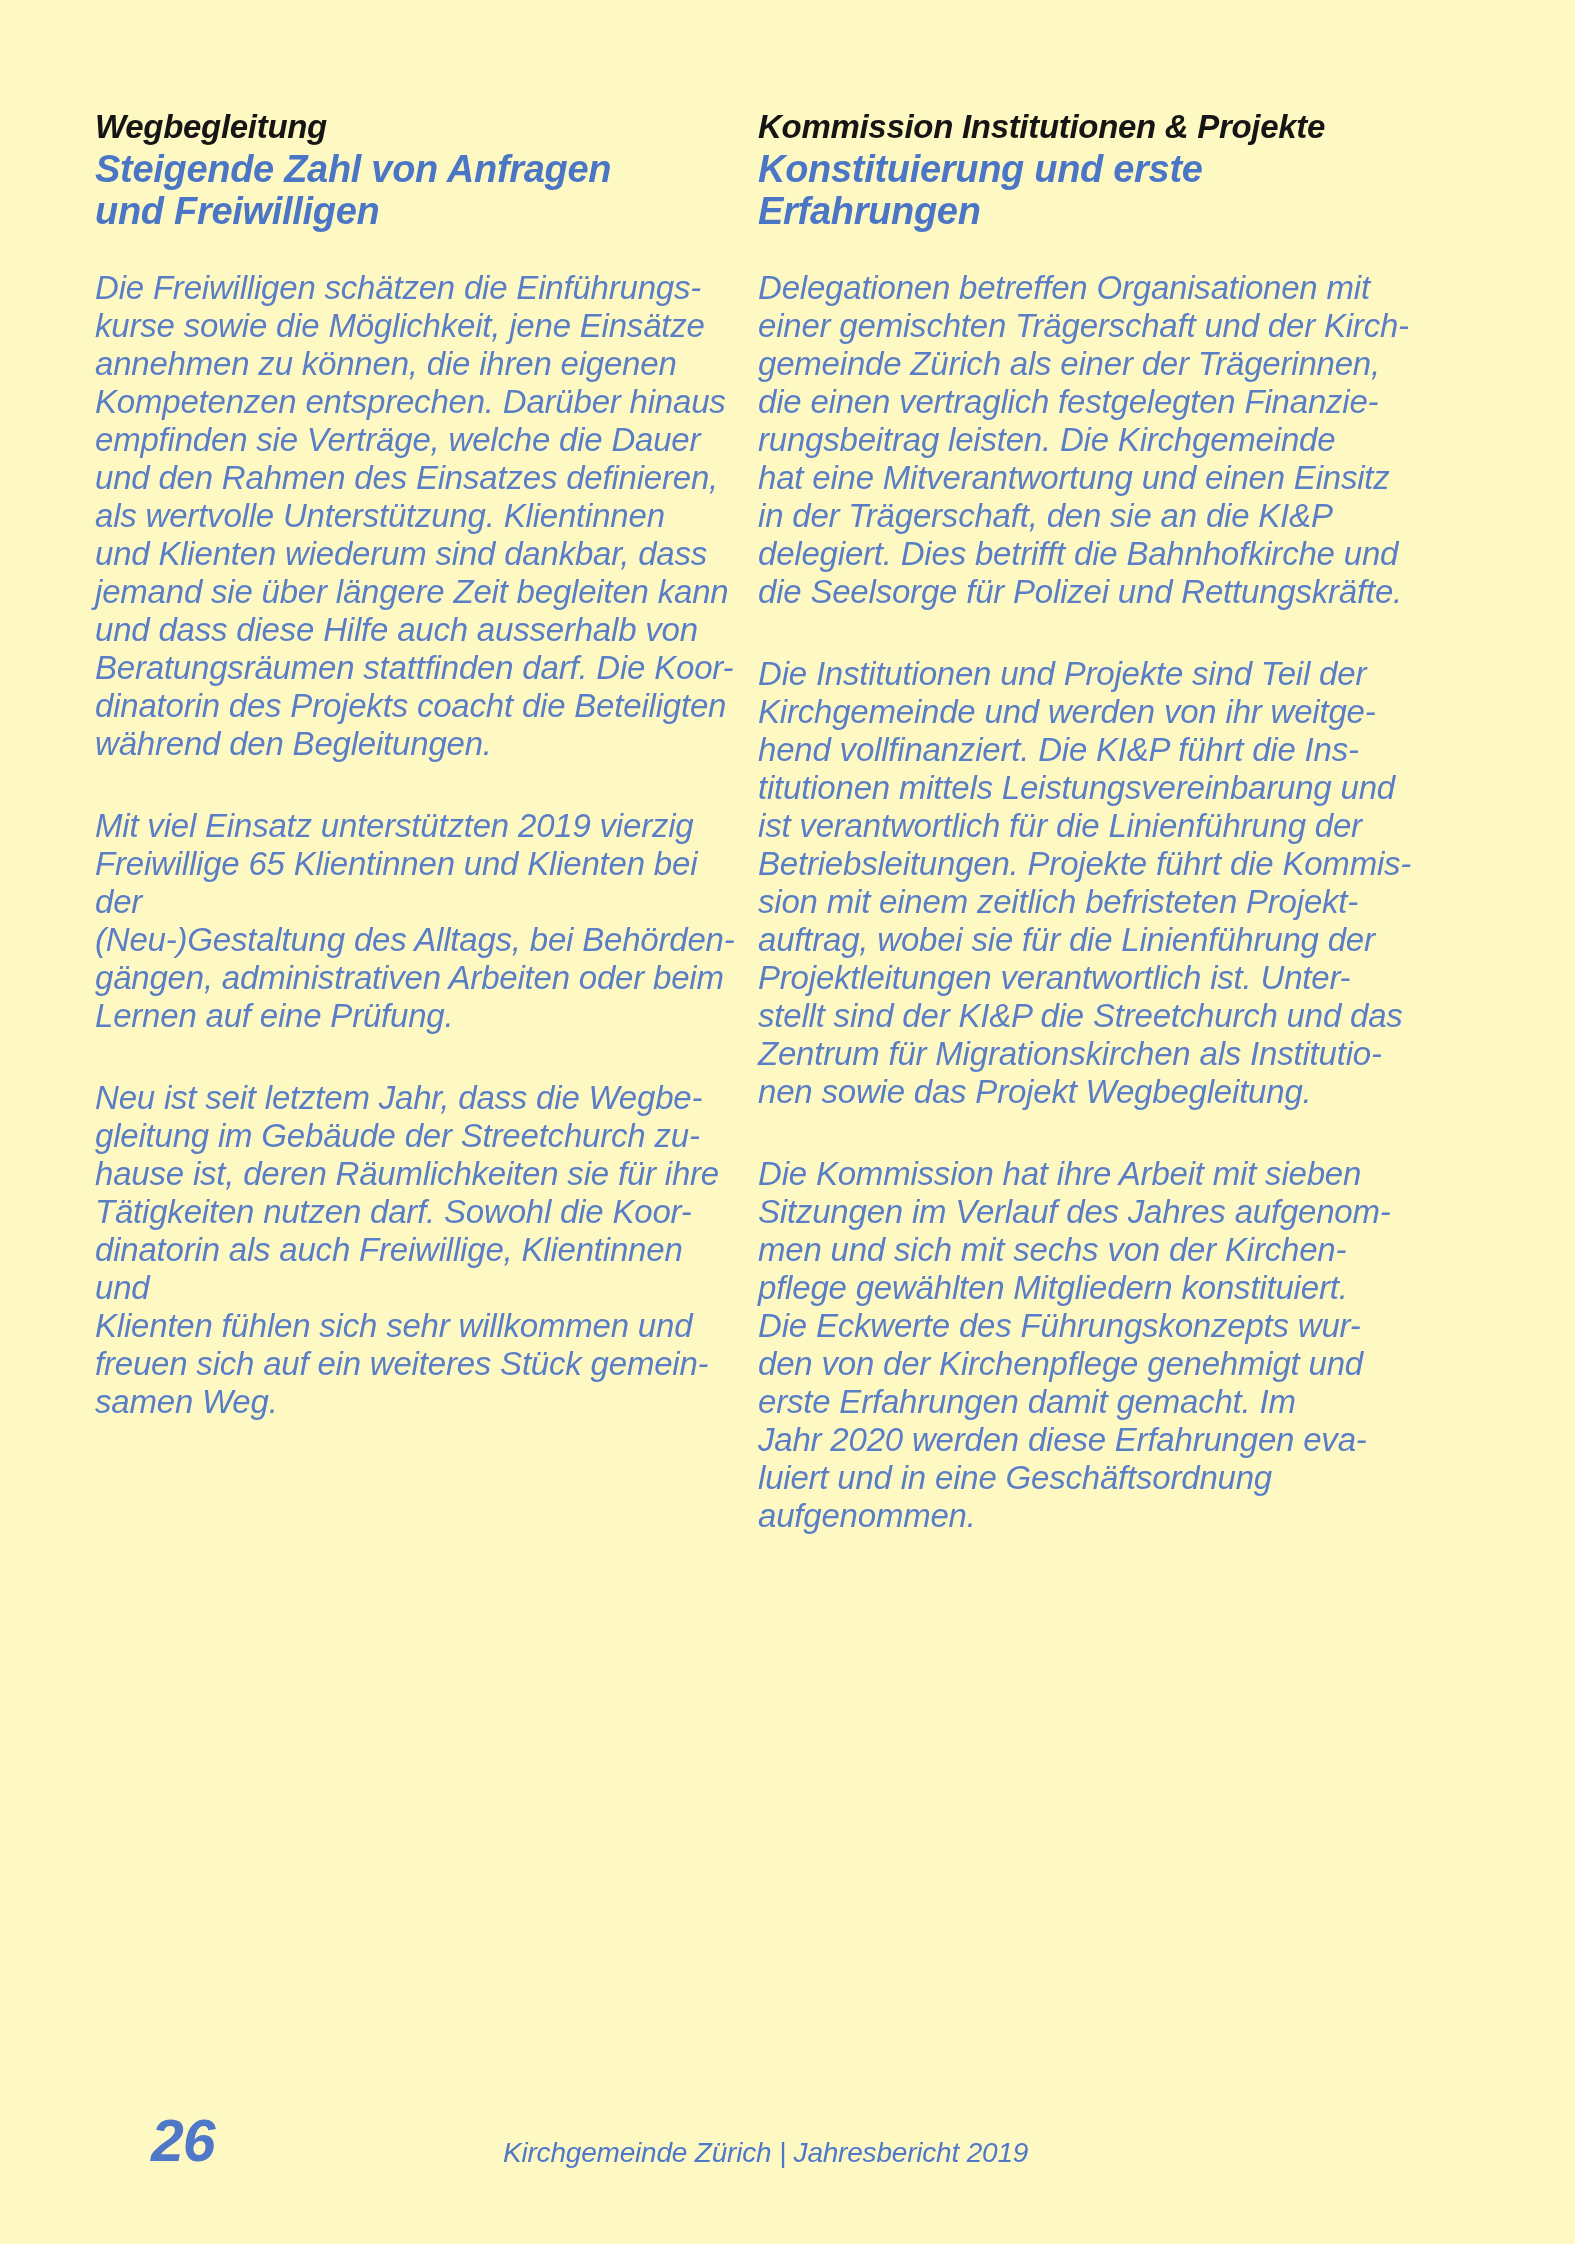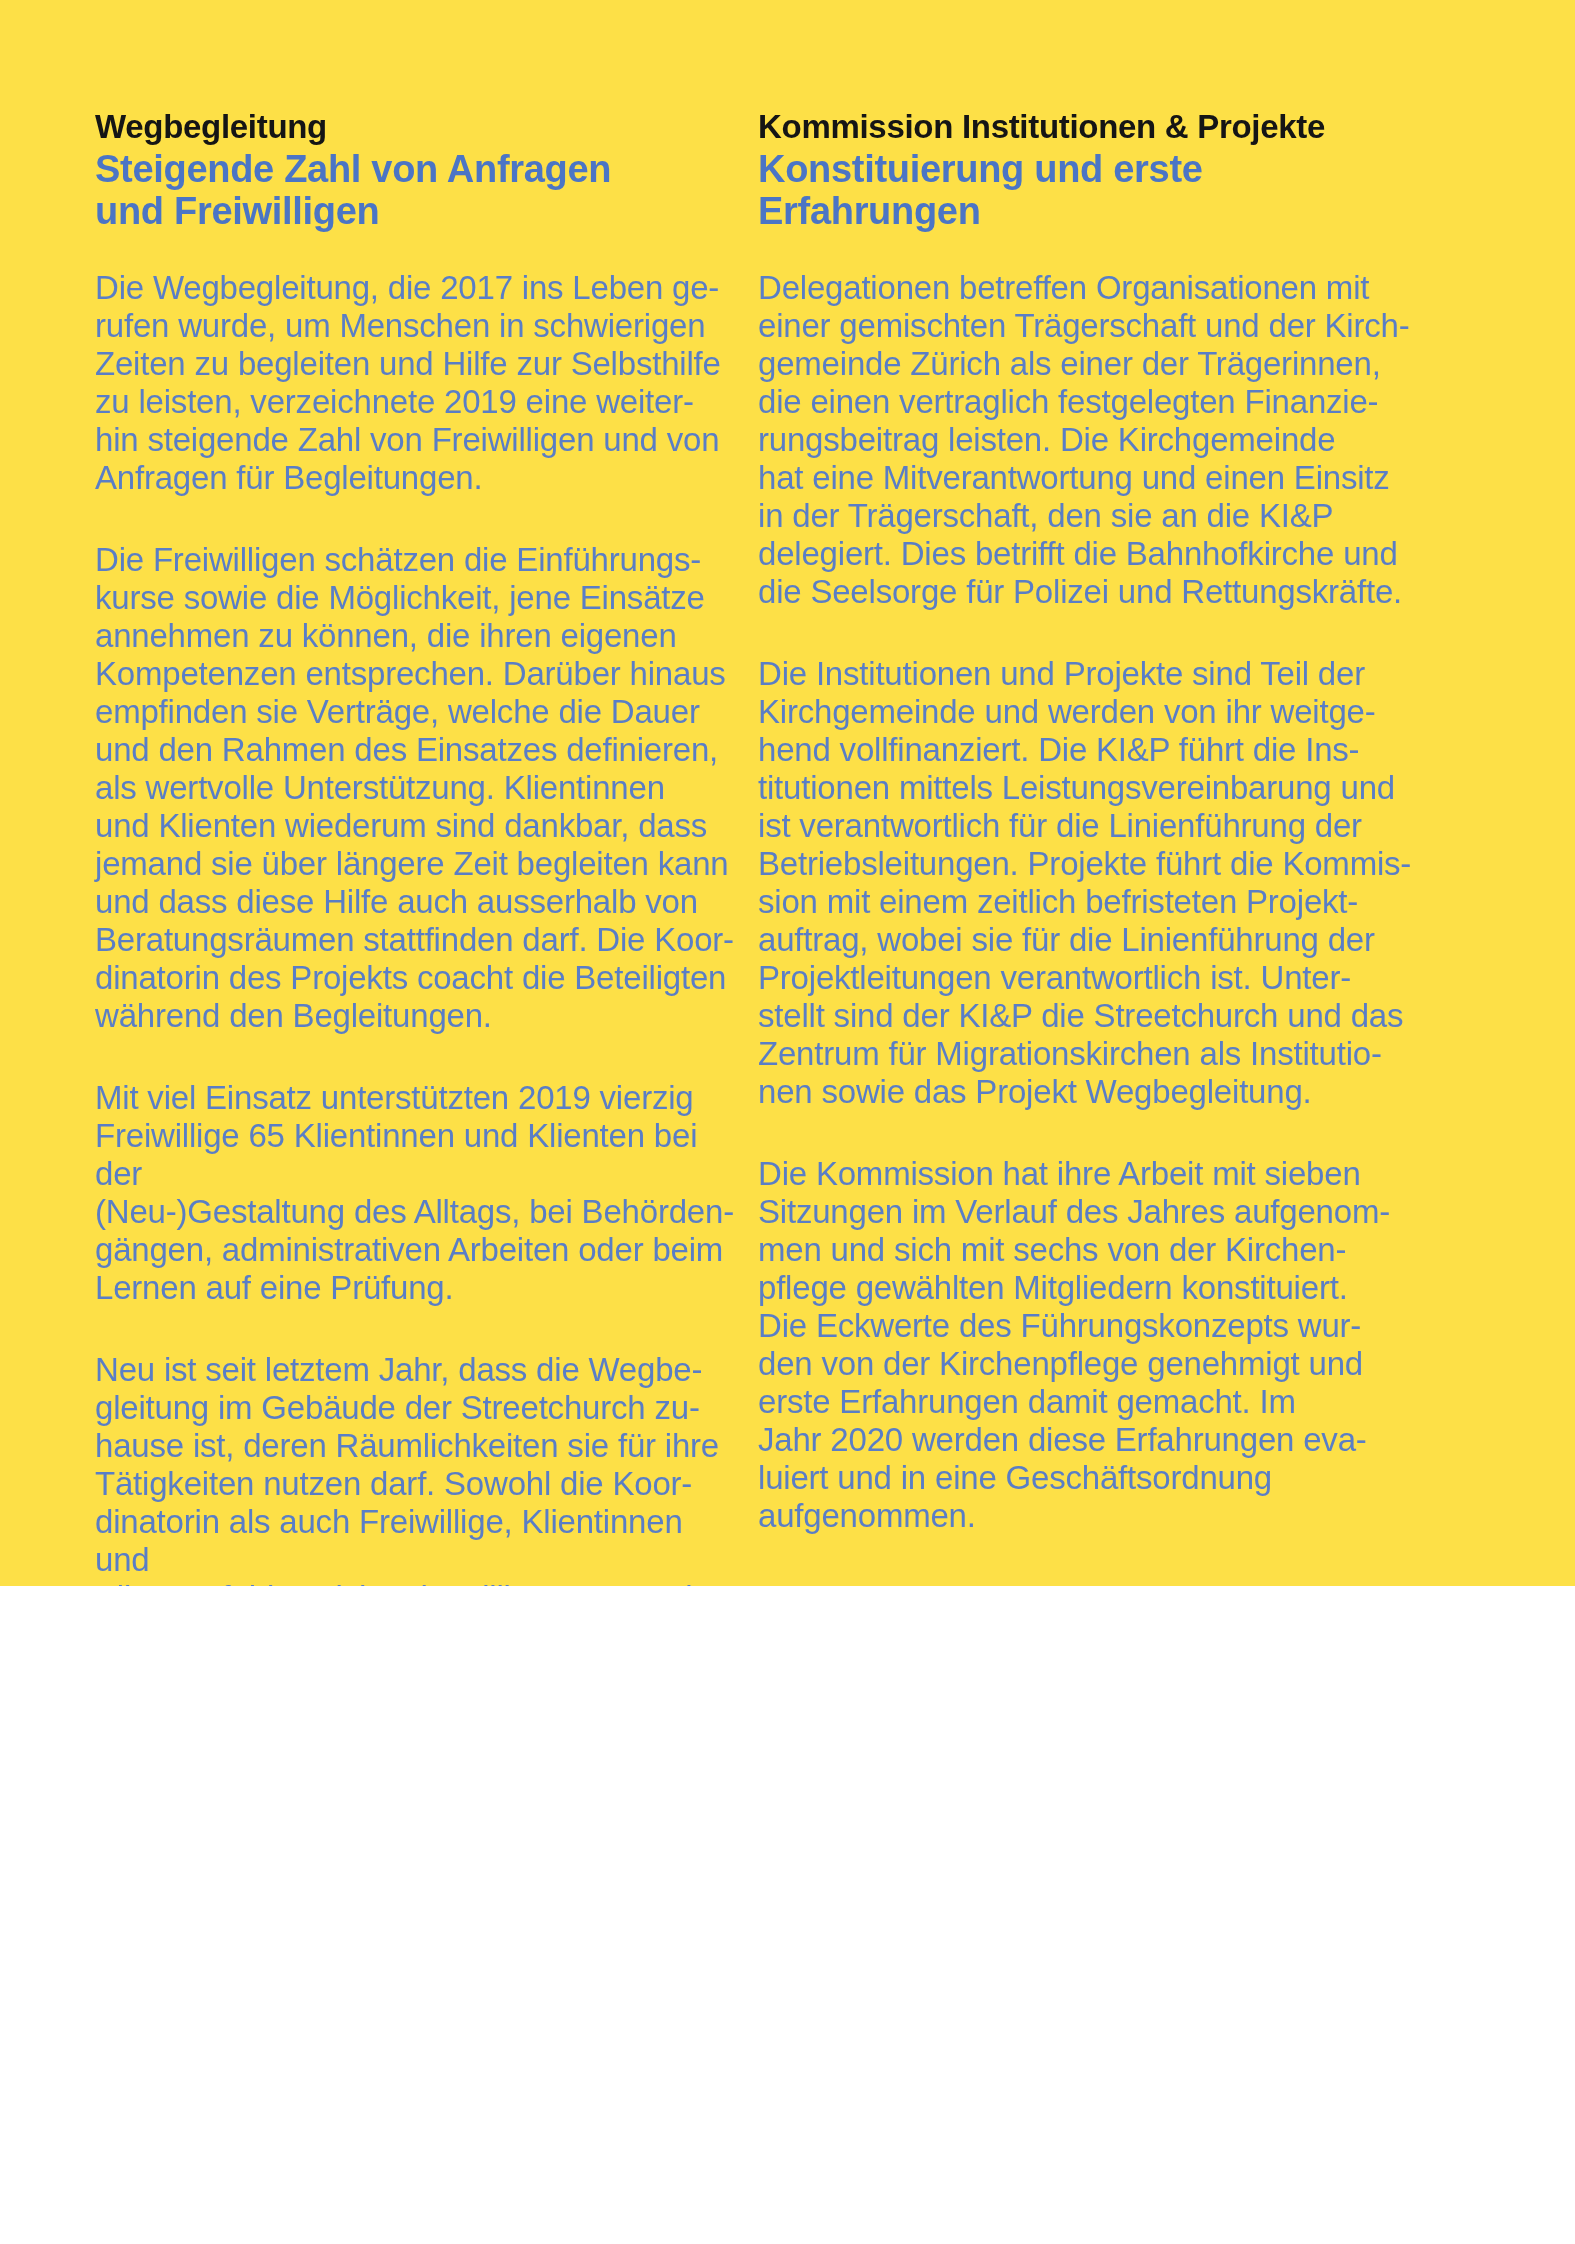--- a/index.html
+++ b/index.html
@@ -3,24 +3,25 @@
 <meta charset="utf-8">
 <style>
   html, body {
     margin: 0;
     padding: 0;
     background: #ffffff;
   }
   .page {
     position: relative;
     width: 1575px;
-    height: 1586px;
-    background: #fde047;
+    height: 2244px;
+    background: #fef9c3;
     overflow: hidden;
     font-family: "Liberation Sans", "DejaVu Sans", sans-serif;
+    font-style: italic;
   }
   .column {
     position: absolute;
     top: 106px;
   }
   .col-left  { left: 95px;  width: 648px; }
   .col-right { left: 758px; width: 660px; }
   .col-head { height: 163px; }
   .article-title {
     margin: 0;
@@ -75,26 +76,20 @@
 <body>
 
 <div class="page">
 
   <section class="column col-left">
     <header class="col-head">
       <h2 class="article-title">Wegbegleitung</h2>
       <h3 class="article-subtitle">Steigende Zahl von Anfragen
 und Freiwilligen</h3>
     </header>
-    <p class="body-para">Die Wegbegleitung, die 2017 ins Leben ge-
-rufen wurde, um Menschen in schwierigen
-Zeiten zu begleiten und Hilfe zur Selbsthilfe
-zu leisten, verzeichnete 2019 eine weiter-
-hin steigende Zahl von Freiwilligen und von
-Anfragen für Begleitungen.</p>
     <p class="body-para">Die Freiwilligen schätzen die Einführungs-
 kurse sowie die Möglichkeit, jene Einsätze
 annehmen zu können, die ihren eigenen
 Kompetenzen entsprechen. Darüber hinaus
 empfinden sie Verträge, welche die Dauer
 und den Rahmen des Einsatzes definieren,
 als wertvolle Unterstützung. Klientinnen
 und Klienten wiederum sind dankbar, dass
 jemand sie über längere Zeit begleiten kann
 und dass diese Hilfe auch ausserhalb von

